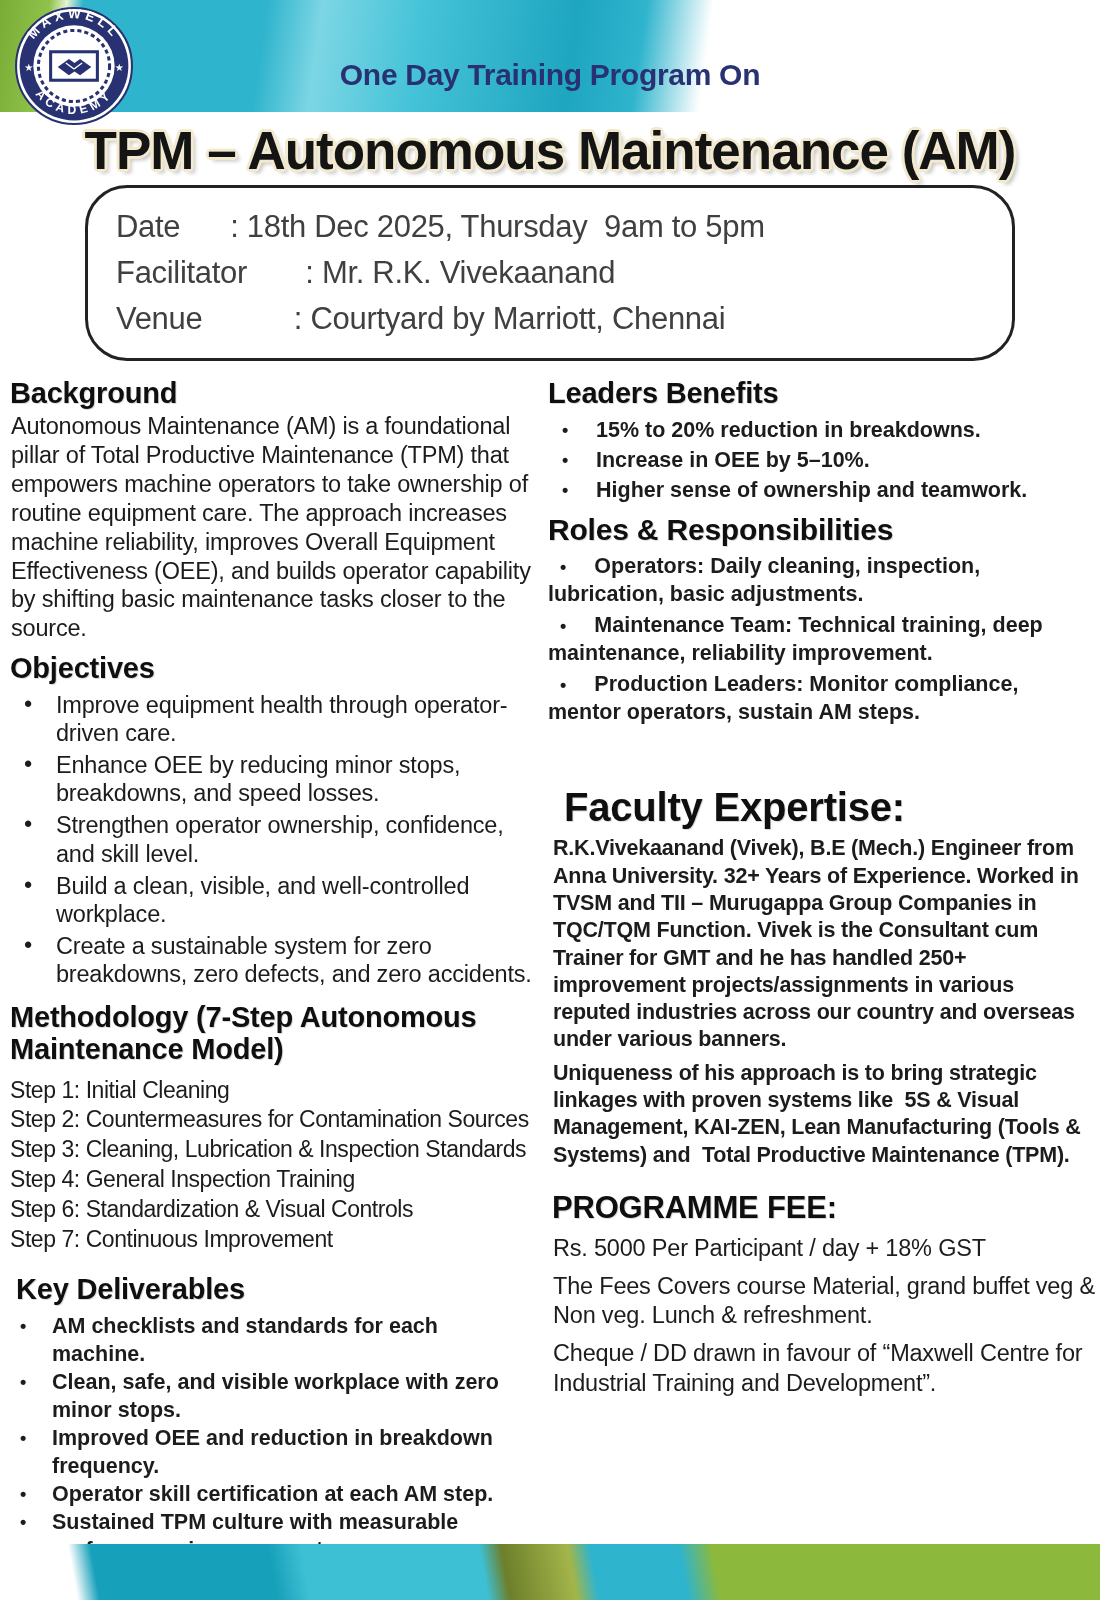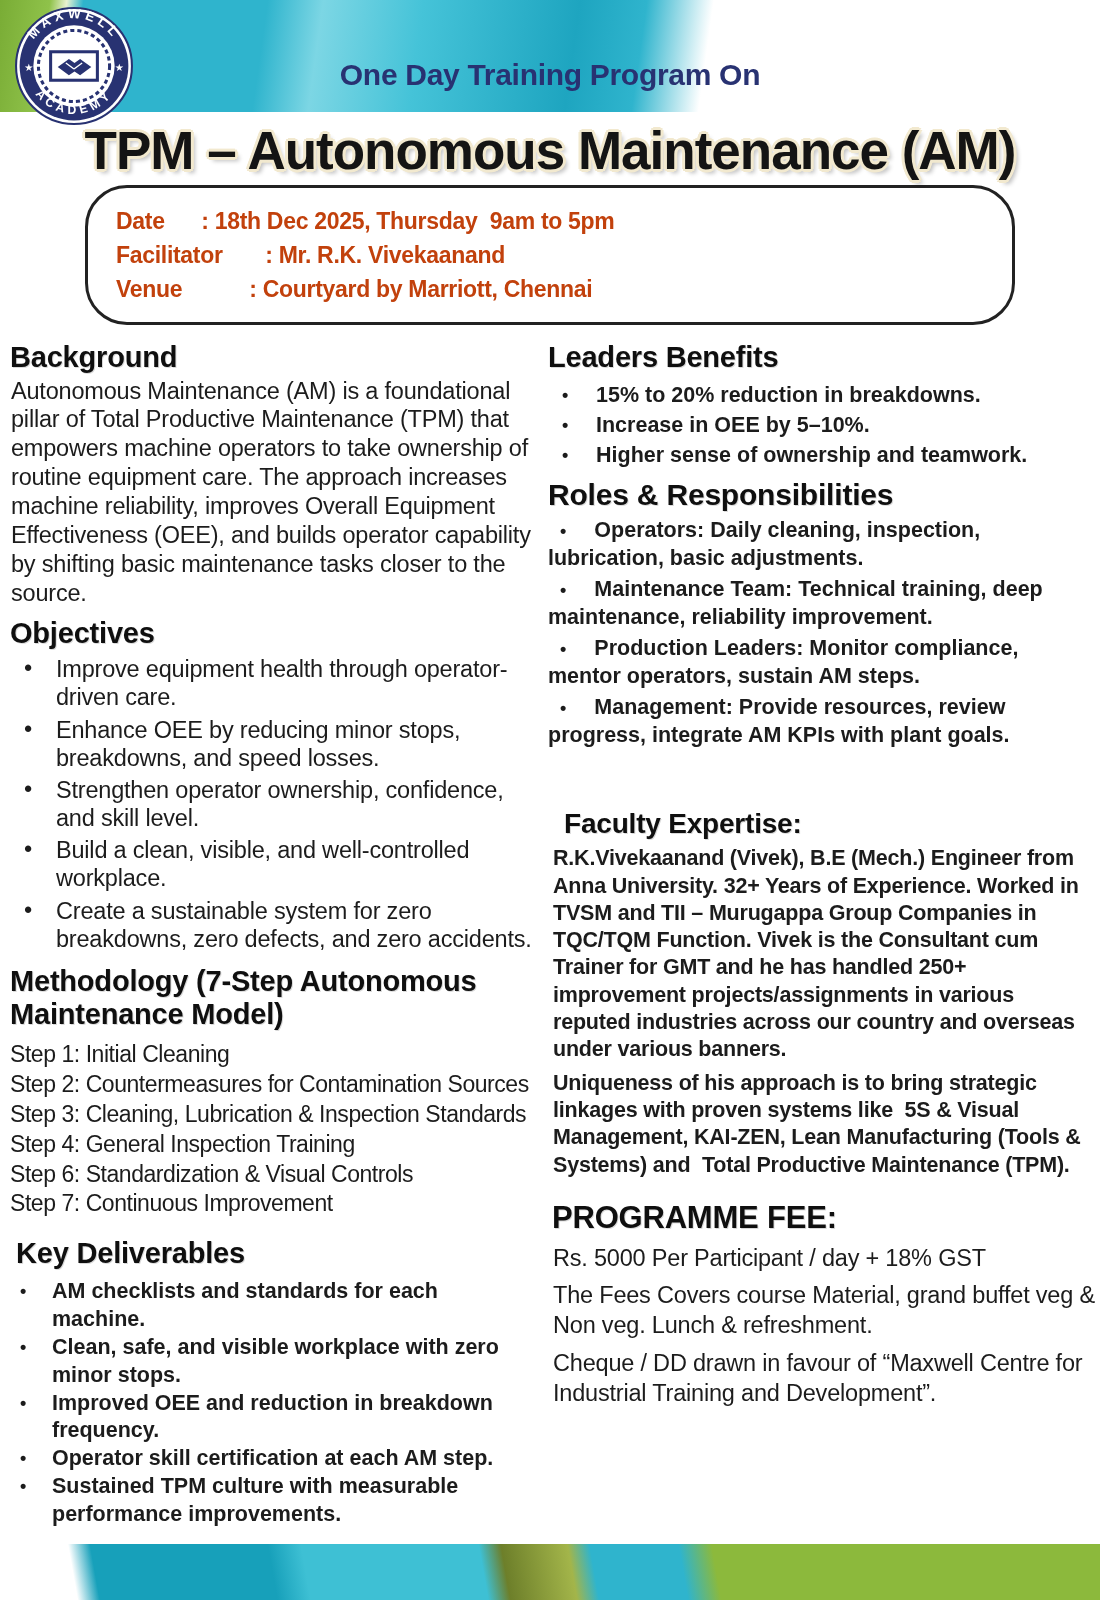--- a/index.html
+++ b/index.html
@@ -37,21 +37,21 @@
       3px 0 0 #f2e9cf, -3px 0 0 #f2e9cf, 4px 4px 4px rgba(0,0,0,0.25);
   }
 
   
   .event-box{
     margin:4px 85px 16px; padding:16px 28px;
     border:3px solid #222; border-radius:42px;
     background:#fff;
   }
   .event-line{
-    font-size:23px; font-weight:bold; color:#c2410c;
+    font-size:31px; font-weight:normal; color:#404040;
     line-height:1.48; white-space:pre; letter-spacing:-0.3px;
   }
 
   
   .columns{display:flex; padding:0 4px 0 10px; gap:14px; align-items:flex-start;}
   .col-left{width:524px; flex:none;}
   .col-right{flex:1; min-width:0;}
 
   h2{
     margin:0; font-size:29px; font-weight:bold; color:#0f0f0f;
@@ -78,21 +78,21 @@
 
   .ben-list{margin-top:6px; font-size:21.5px; font-weight:600; line-height:1.4;}
   .ben-list li{position:relative; padding-left:48px;}
   .ben-list li::before{content:"•"; position:absolute; left:14px; font-size:18px; top:3px;}
 
   .h-roles{margin-top:8px; font-size:30px;}
   .roles-list{margin-top:6px; font-size:21.5px; font-weight:700; line-height:1.3;}
   .roles-list li{margin-bottom:3px;}
   .roles-list li::before{content:"•"; margin:0 28px 0 12px; font-size:18px;}
 
-  .h-faculty{margin-top:58px; padding-left:16px; font-size:28px;}
+  .h-faculty{margin-top:58px; padding-left:16px; font-size:40px;}
   .faculty-body{margin-top:6px; padding-left:4px; font-size:21.5px; font-weight:600;
     line-height:1.27; white-space:pre-wrap; letter-spacing:-0.2px;}
 
   .h-fee{margin-top:22px; padding-left:4px; font-size:31px;}
   .fee-body{margin-top:8px; padding-left:4px; font-size:23.5px; line-height:1.27; letter-spacing:-0.2px;}
 
   
   .footer-band{
     position:absolute; bottom:0; left:0; width:100%; height:56px;
     background:linear-gradient(80deg,
@@ -196,21 +196,20 @@
             <li>Higher sense of ownership and teamwork.</li>
           </ul>
       </section>
 
       <section>
         <h2 class="h-roles">Roles &amp; Responsibilities</h2>
         <ul class="roles-list">
             <li>Operators: Daily cleaning, inspection, lubrication, basic adjustments.</li>
             <li>Maintenance Team: Technical training, deep maintenance, reliability improvement.</li>
             <li>Production Leaders: Monitor compliance, mentor operators, sustain AM steps.</li>
-            <li>Management: Provide resources, review progress, integrate AM KPIs with plant goals.</li>
           </ul>
       </section>
 
       <section>
         <h2 class="h-faculty">Faculty Expertise:</h2>
         <p class="faculty-body">R.K.Vivekaanand (Vivek), B.E (Mech.) Engineer from Anna University. 32+ Years of Experience. Worked in TVSM and TII – Murugappa Group Companies in TQC/TQM Function. Vivek is the Consultant cum Trainer for GMT and he has handled 250+ improvement projects/assignments in various reputed industries across our country and overseas under various banners.</p>
         <p class="faculty-body">Uniqueness of his approach is to bring strategic linkages with proven systems like  5S &amp; Visual Management, KAI-ZEN, Lean Manufacturing (Tools &amp; Systems) and  Total Productive Maintenance (TPM).</p>
       </section>
 
       <section>

